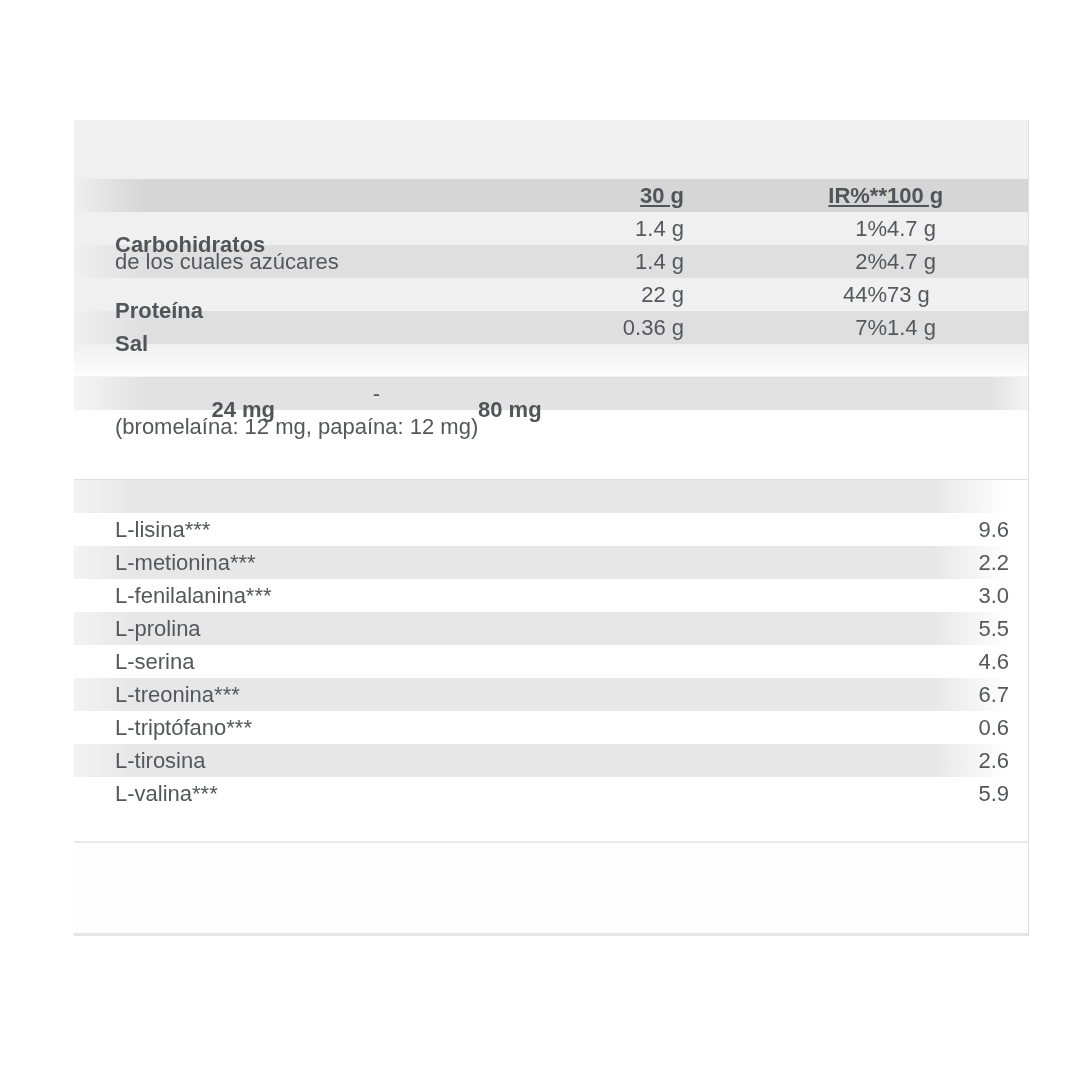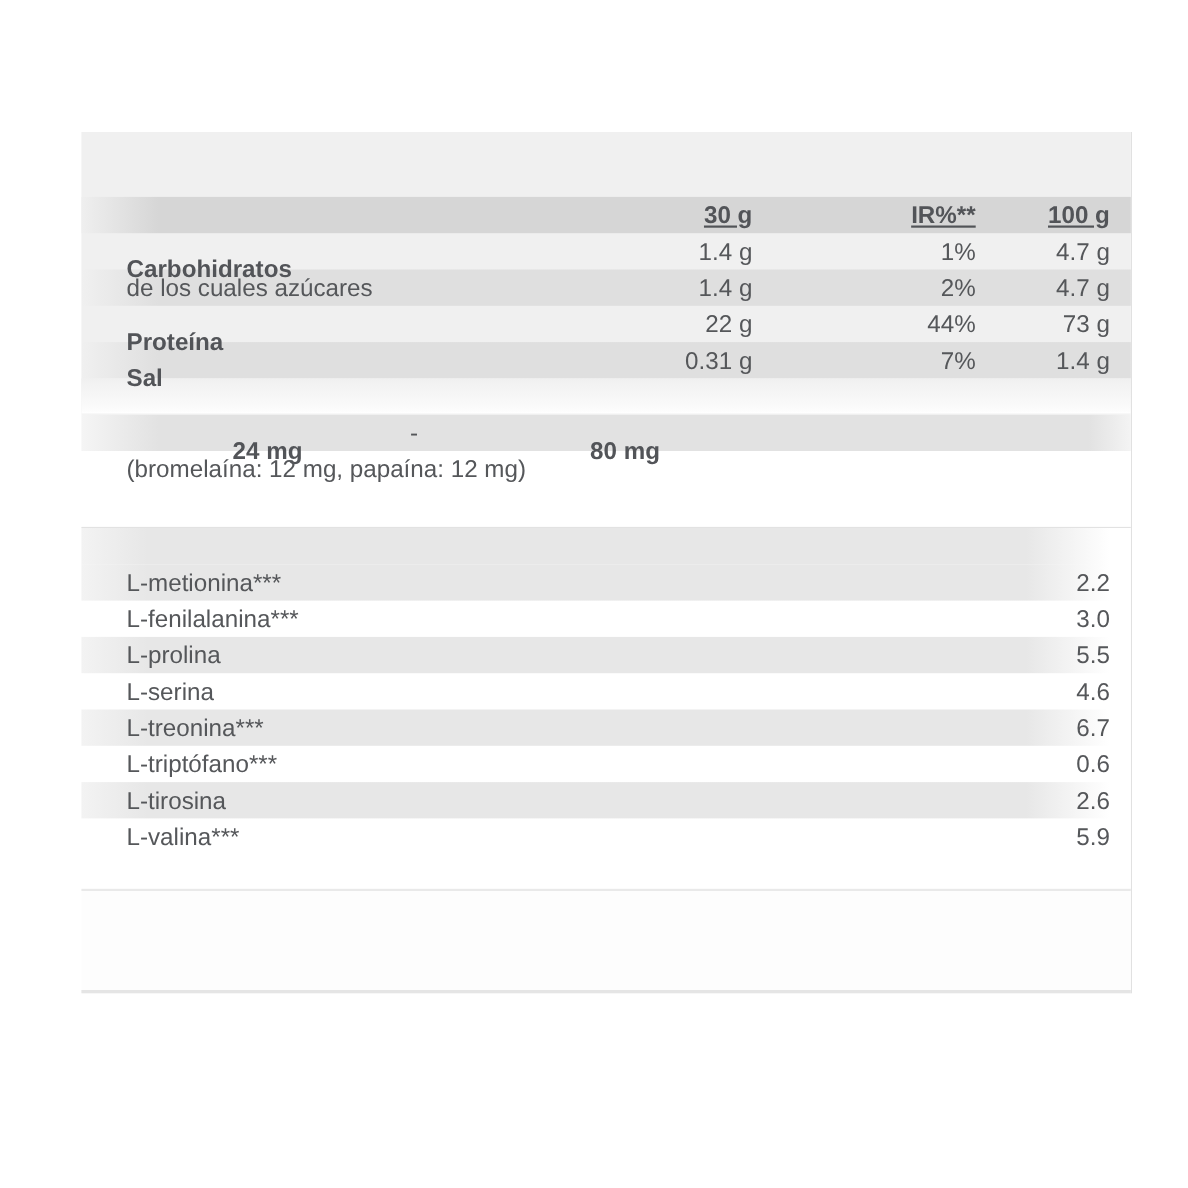--- a/index.html
+++ b/index.html
@@ -33,21 +33,21 @@
     display: flex;
     align-items: center;
     height: 33px;
     box-sizing: border-box;
     padding-left: 41px;
     padding-right: 19px;
   }
   .cell-label { flex: 1 1 auto; text-align: left; white-space: nowrap; overflow: hidden; }
   .cell-30    { width: 160px; text-align: right; white-space: nowrap; }
   .cell-ir    { width: 203px; text-align: right; white-space: nowrap; }
-  .cell-100   { width: 122px; text-align: right; white-space: nowrap; }
+  .cell-100   { width: 122px; text-align: left; white-space: nowrap; }
   .cell-ir.center { text-align: center; }
   .bold { font-weight: bold; color: #525458; margin-top: 32px; }
 
   .row-head {
     background: linear-gradient(90deg, #efefef 0px, #d6d6d6 70px, #d6d6d6 100%);
     font-weight: bold;
     color: #525458;
     text-decoration: underline;
   }
   .row-stripe {
@@ -118,21 +118,21 @@
 
     <div class="row">
       <div class="cell-label bold">Proteína</div>
       <div class="cell-30">22 g</div>
       <div class="cell-ir">44%</div>
       <div class="cell-100">73 g</div>
     </div>
 
     <div class="row row-stripe">
       <div class="cell-label bold">Sal</div>
-      <div class="cell-30">0.31 g</div>
+      <div class="cell-30">0.36 g</div>
       <div class="cell-ir">7%</div>
       <div class="cell-100">1.4 g</div>
     </div>
 
     <div class="sec1-tail"></div>
   </div>
 
   <div class="sec-enzymes">
     <div class="row row-enzyme">
       <div class="cell-30 bold">24 mg</div>
@@ -141,20 +141,24 @@
     </div>
     <div class="row row-note">
       <div class="cell-label">(bromelaína: 12 mg, papaína: 12 mg)</div>
     </div>
   </div>
 
   <div class="sec-amino">
 
     <div class="row amino-stripe-bg"></div>
 
+    <div class="row">
+      <div class="cell-label">L-lisina***</div>
+      <div class="cell-amino-val">9.6</div>
+    </div>
     <div class="row amino-stripe-bg">
       <div class="cell-label">L-metionina***</div>
       <div class="cell-amino-val">2.2</div>
     </div>
     <div class="row">
       <div class="cell-label">L-fenilalanina***</div>
       <div class="cell-amino-val">3.0</div>
     </div>
     <div class="row amino-stripe-bg">
       <div class="cell-label">L-prolina</div>

